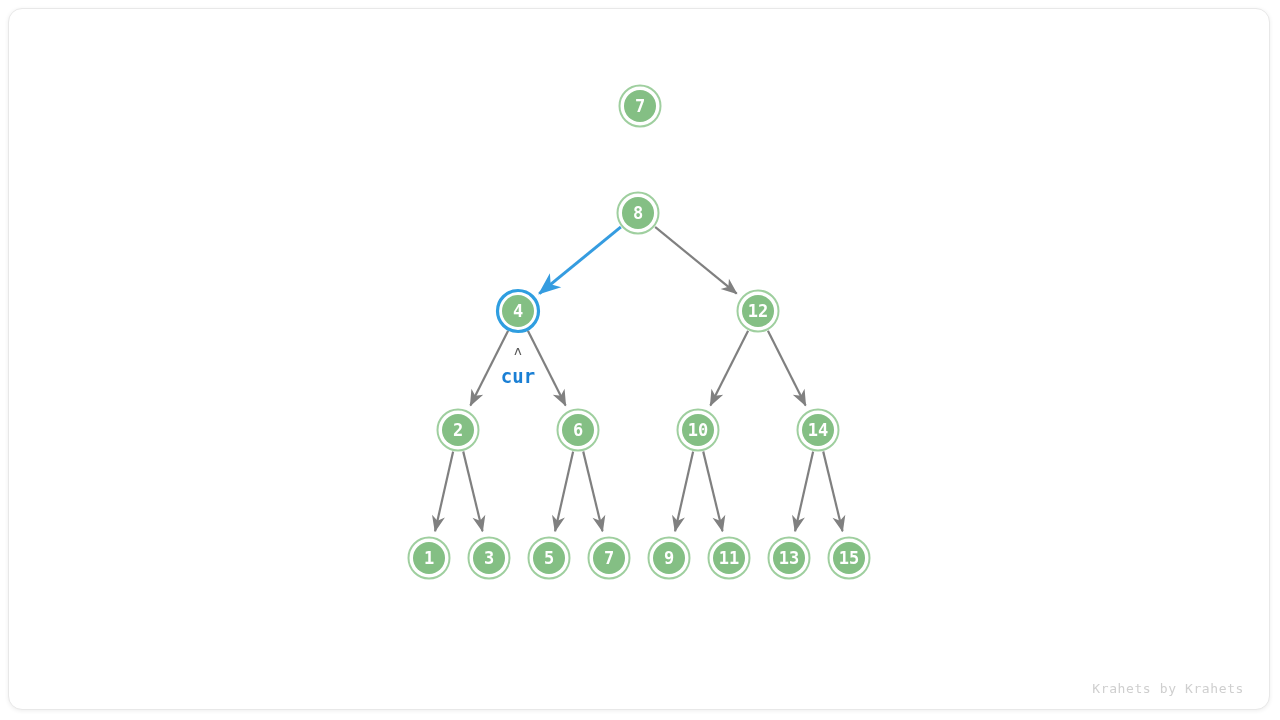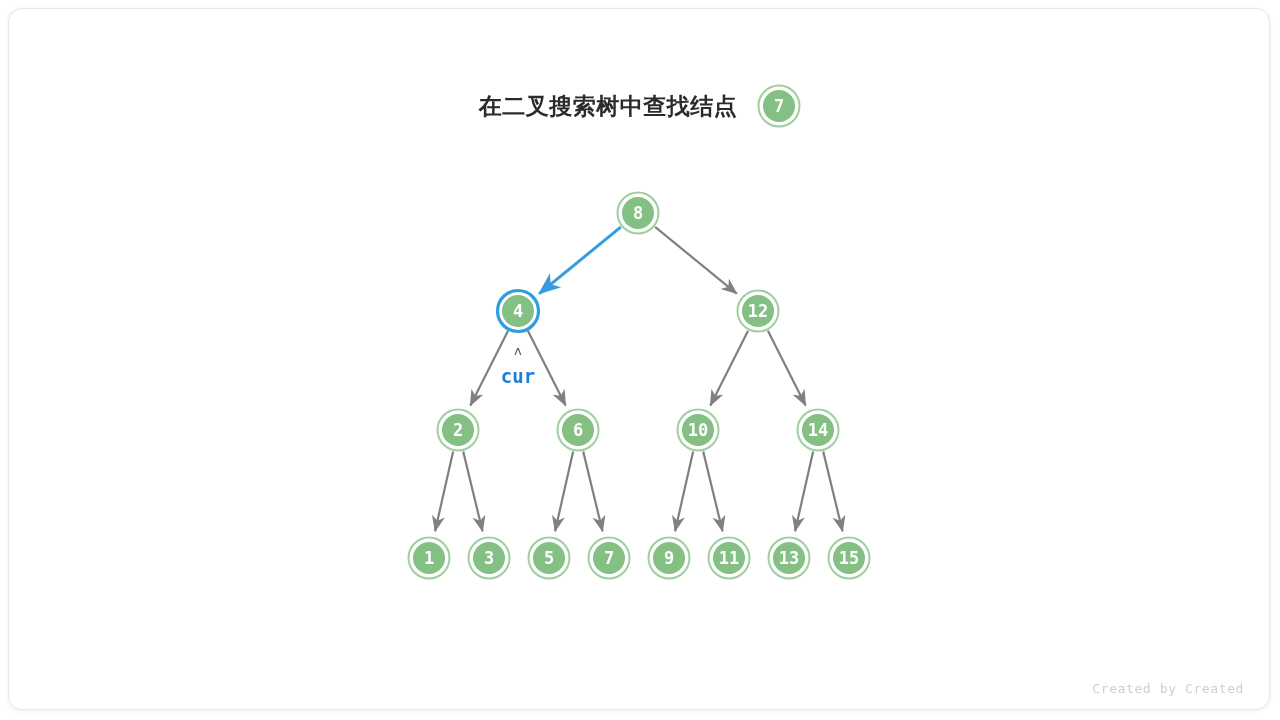--- a/index.html
+++ b/index.html
@@ -92,21 +92,20 @@
   }
 </style>
 </head>
 <body>
 
 <div id="canvas">
 
   <div class="card"></div>
 
   <div class="title-row">
-    <div class="title-text">在二叉搜索树中查找结点</div>
     <div class="badge">
       <svg width="44" height="44" viewBox="0 0 44 44">
         <circle cx="22" cy="22" r="20.5" fill="none" stroke="#9fcf9f" stroke-width="2"></circle>
         <circle cx="22" cy="22" r="16" fill="#84bf84"></circle>
         <text class="badge-text" x="22" y="28" text-anchor="middle">7</text>
       </svg>
     </div>
   </div>
 
   <svg class="tree" viewBox="0 0 1280 720">
@@ -225,15 +224,15 @@
           <circle cx="849" cy="558" r="16" fill="#84bf84"></circle>
           <text class="node-text" x="849" y="564" text-anchor="middle">15</text>
         </g>
       </g>
     <g id="pointer-layer">
         <text class="caret" x="518" y="355" text-anchor="middle">ʌ</text>
         <text class="cur-label" x="518" y="383" text-anchor="middle">cur</text>
       </g>
   </svg>
 
-  <div class="credit">Created by Created</div>
+  <div class="credit">Krahets by Krahets</div>
 
 </div>
 
 </body></html>

